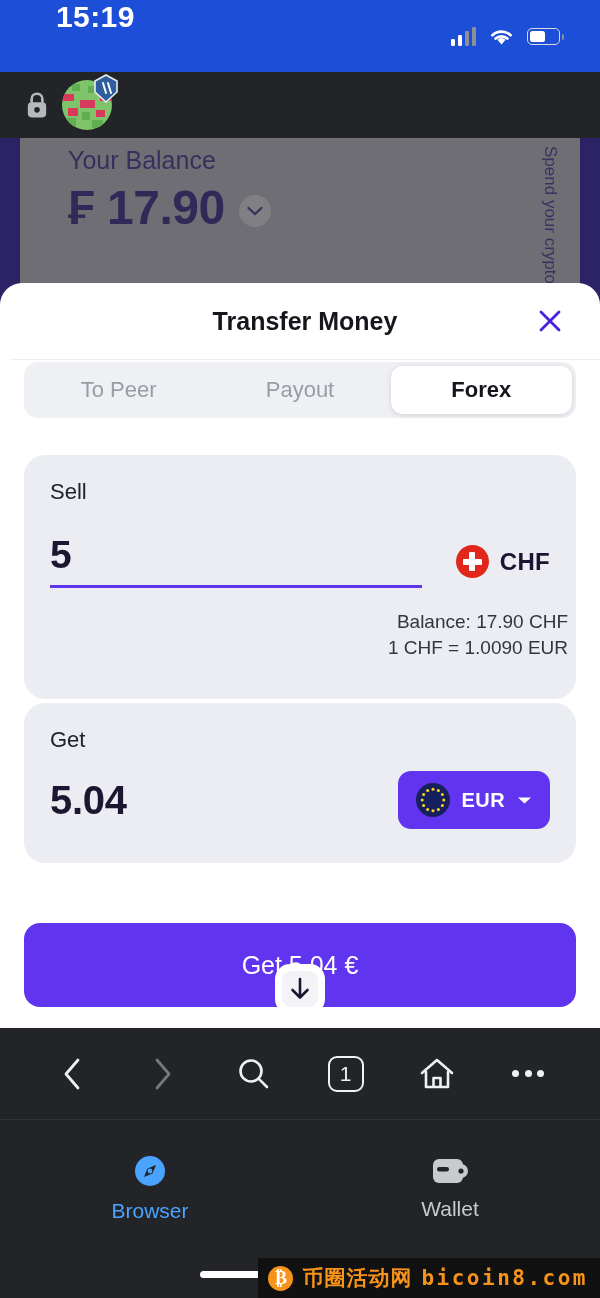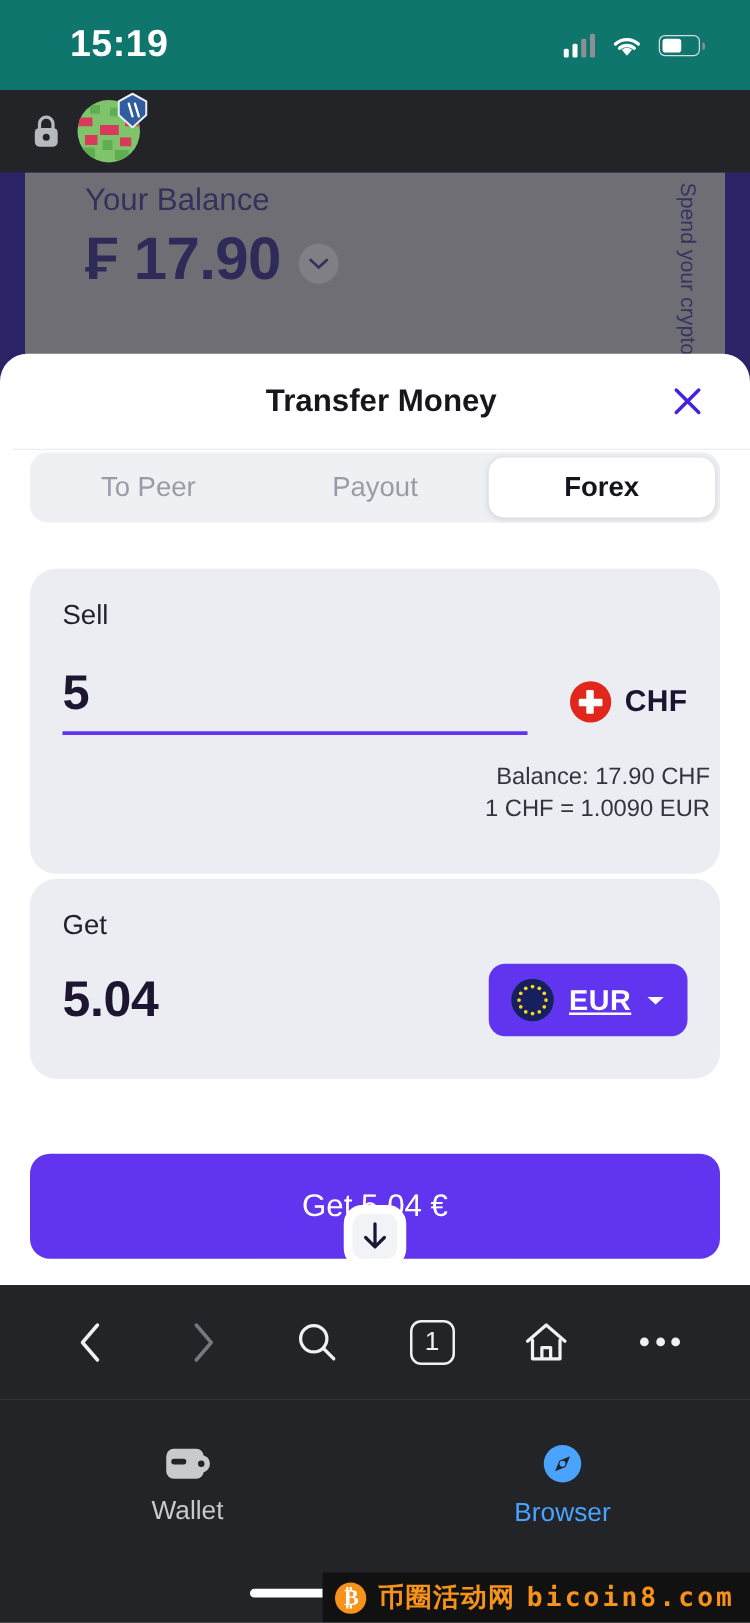--- a/index.html
+++ b/index.html
@@ -18,23 +18,22 @@
     height: 1298px;
     background: #222427;
     overflow: hidden;
   }
 
   
   .statusbar {
     position: absolute;
     top: 0; left: 0;
     width: 600px; height: 72px;
-    background: #0f766e;
-    display: flex;
-    align-items: center;
+    background: #1d4ed8;
+    display: flex;
     justify-content: space-between;
     padding: 0 40px 0 56px;
   }
   .status-time {
     color: #ffffff;
     font-size: 30px;
     font-weight: 600;
     letter-spacing: 0.4px;
   }
   .status-right {
@@ -337,24 +336,23 @@
     display: flex;
     align-items: center;
     gap: 12px;
     background: #6134ef;
     border-radius: 13px;
     padding: 12px 18px;
     cursor: pointer;
   }
   .cur-chip-btn .cur-code {
     color: #ffffff;
-    font-size: 23px;
+    font-size: 20px;
     font-weight: 700;
     letter-spacing: 0.4px;
-    text-decoration: underline;
   }
   .flag-eur {
     width: 34px; height: 34px;
     border-radius: 50%;
     background: #16205e;
     position: relative;
     flex: none;
   }
 
   .cta {
@@ -665,37 +663,37 @@
     <div class="tb-btn">
       <div class="dots">
           <i></i>
           <i></i>
           <i></i>
         </div>
     </div>
   </div>
 
   <div class="apptabbar">
+    <div class="apptab active">
+      <svg width="36" height="36" viewBox="0 0 36 36">
+        <circle cx="18" cy="18" r="15" fill="#4aa3ff"></circle>
+        <path d="M24 12 L20.5 20.5 L12 24 L15.5 15.5 Z" fill="#222427"></path>
+        <circle cx="18" cy="18" r="2.4" fill="#4aa3ff"></circle>
+      </svg>
+      <span class="apptab-label">Browser</span>
+    </div>
     <div class="apptab inactive">
       <svg width="38" height="32" viewBox="0 0 38 32">
         <rect x="2" y="4" width="30" height="24" rx="6" fill="#c8cace"></rect>
         <circle cx="30" cy="16" r="7" fill="#c8cace"></circle>
         <circle cx="30" cy="16" r="2.6" fill="#222427"></circle>
         <rect x="6" y="12" width="12" height="4.5" rx="2.2" fill="#222427"></rect>
       </svg>
       <span class="apptab-label">Wallet</span>
     </div>
-    <div class="apptab active">
-      <svg width="36" height="36" viewBox="0 0 36 36">
-        <circle cx="18" cy="18" r="15" fill="#4aa3ff"></circle>
-        <path d="M24 12 L20.5 20.5 L12 24 L15.5 15.5 Z" fill="#222427"></path>
-        <circle cx="18" cy="18" r="2.4" fill="#4aa3ff"></circle>
-      </svg>
-      <span class="apptab-label">Browser</span>
-    </div>
   </div>
 
   <div class="homebar"></div>
 
   <div class="wm-ghost">币圈财经</div>
   <div class="watermark">
     <span class="btc-coin">₿</span>
     <span class="wm-cn">币圈活动网</span>
     <span class="wm-url">bicoin8.com</span>
   </div>

